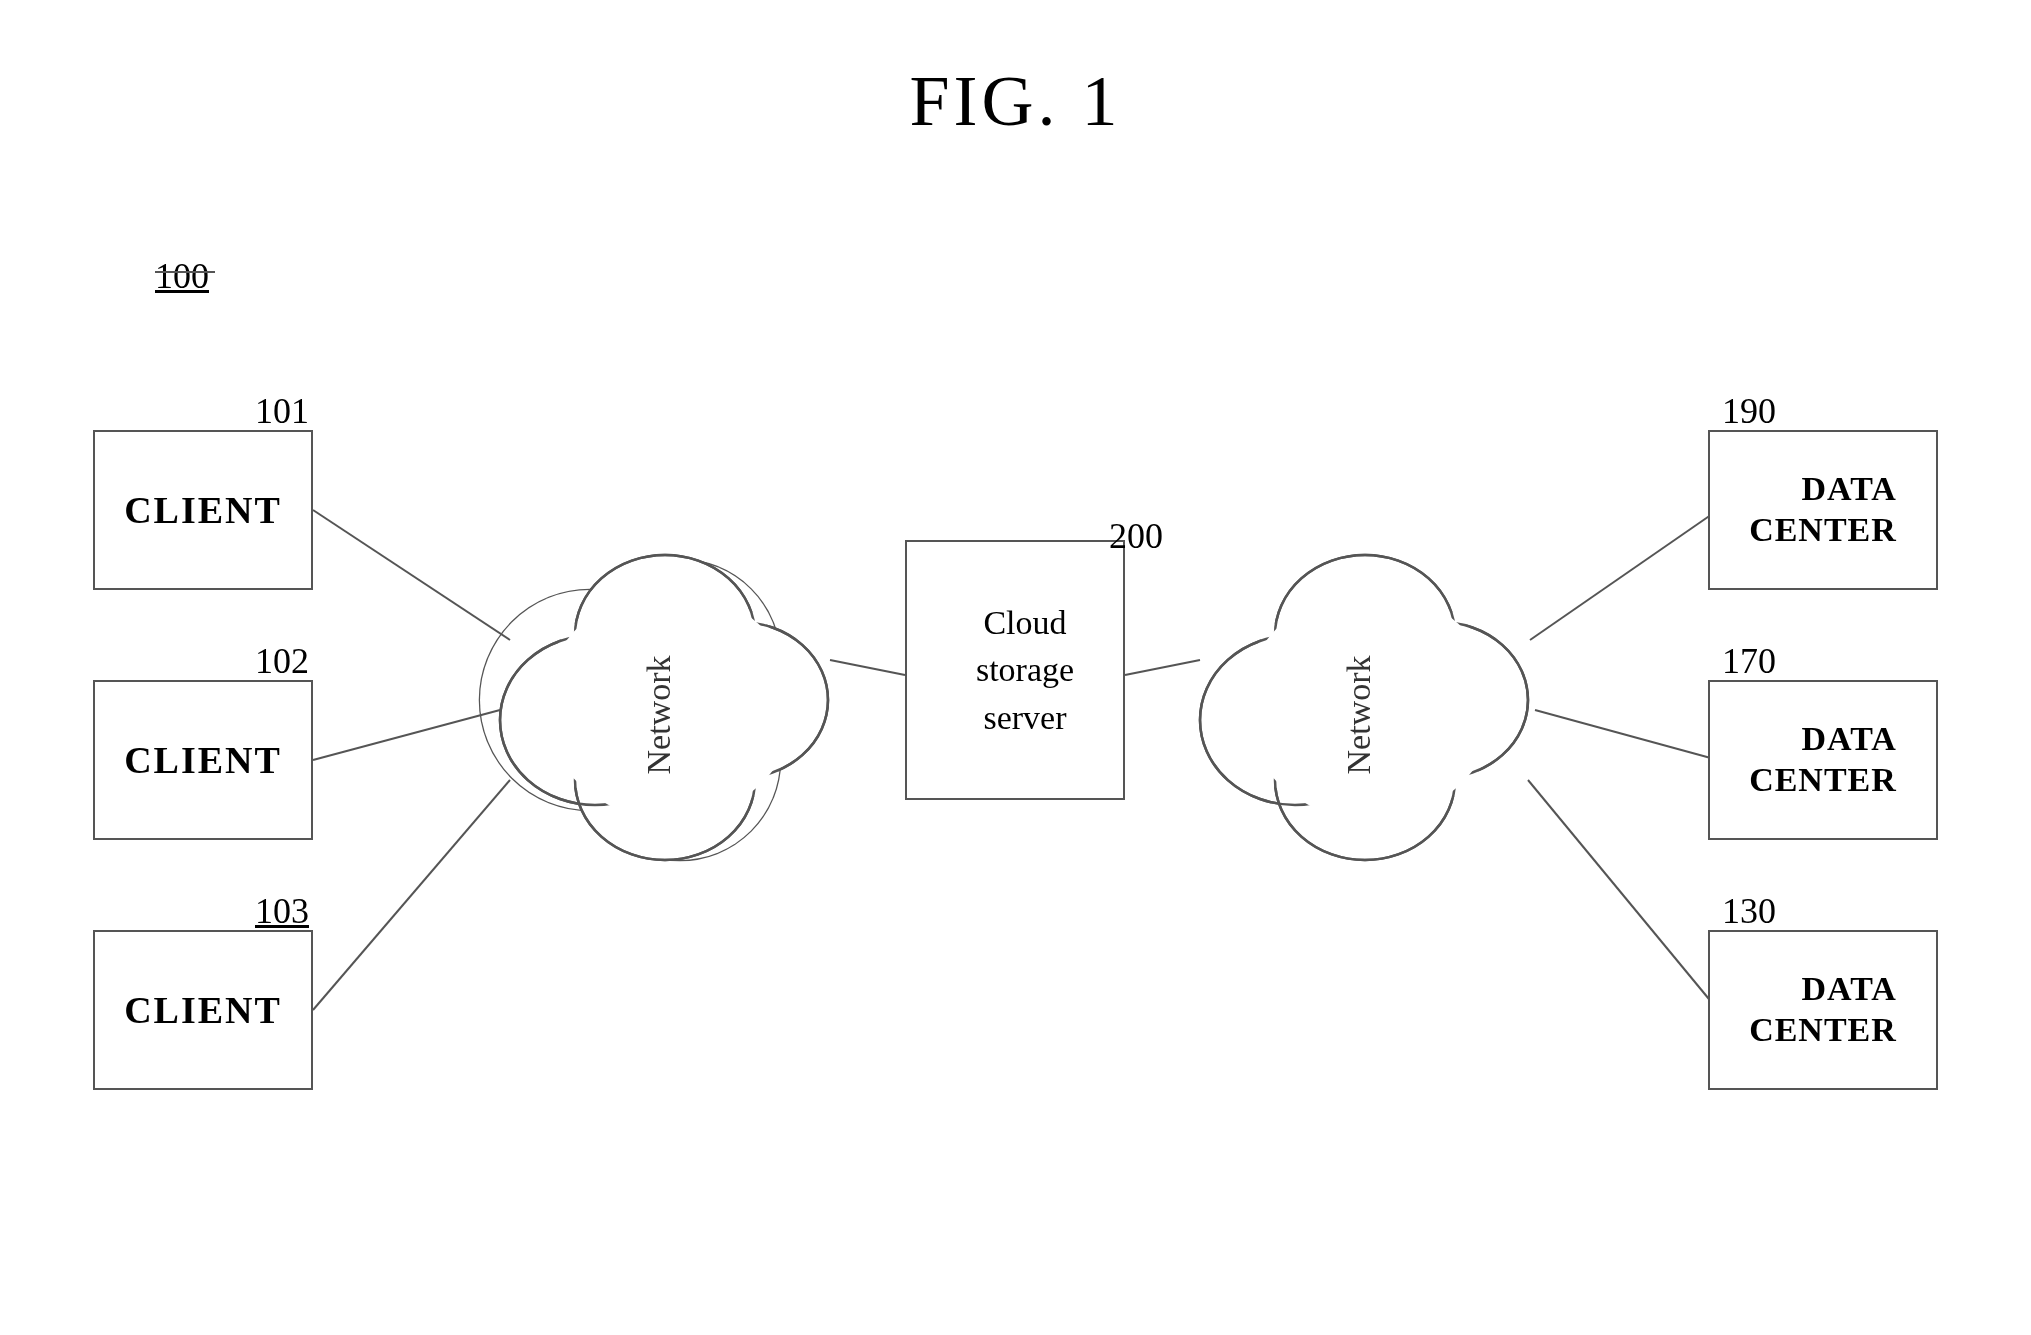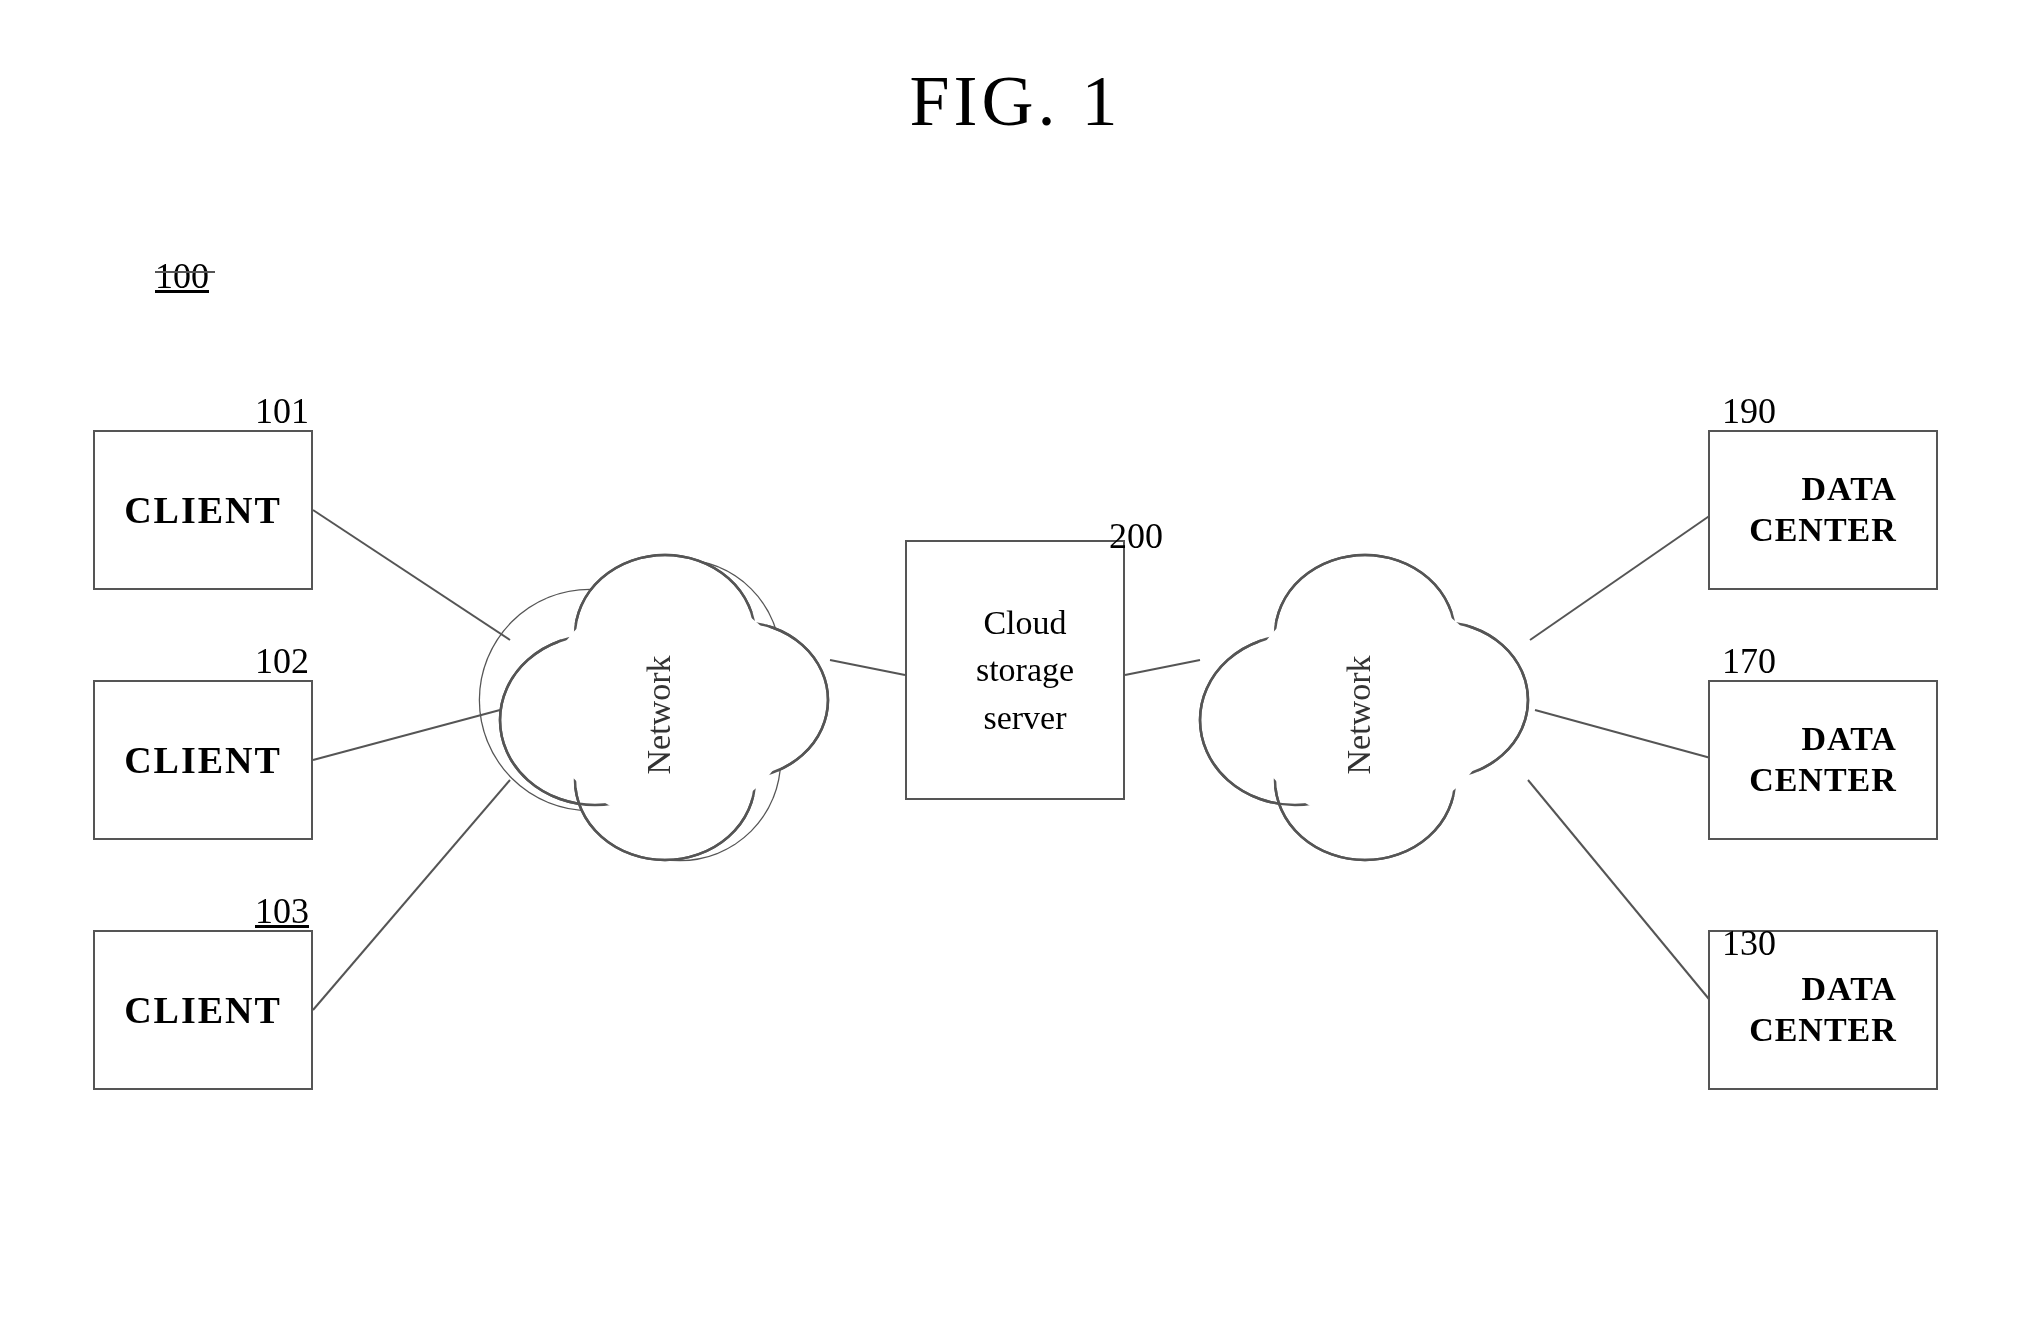--- a/index.html
+++ b/index.html
@@ -217,15 +217,15 @@
   <div class="box datacenter-box" style="top:680px; right:93px;">
     <span>DATA<br>CENTER</span>
   </div>
 
   <div class="ref-label" style="top:640px; right:255px;">170</div>
 
   <div class="box datacenter-box" style="top:930px; right:93px;">
     <span>DATA<br>CENTER</span>
   </div>
 
-  <div class="ref-label" style="top:890px; right:255px;margin-top:32px;">130</div>
+  <div class="ref-label" style="top:890px; right:255px;">130</div>
 
 </div>
 
 </body></html>

